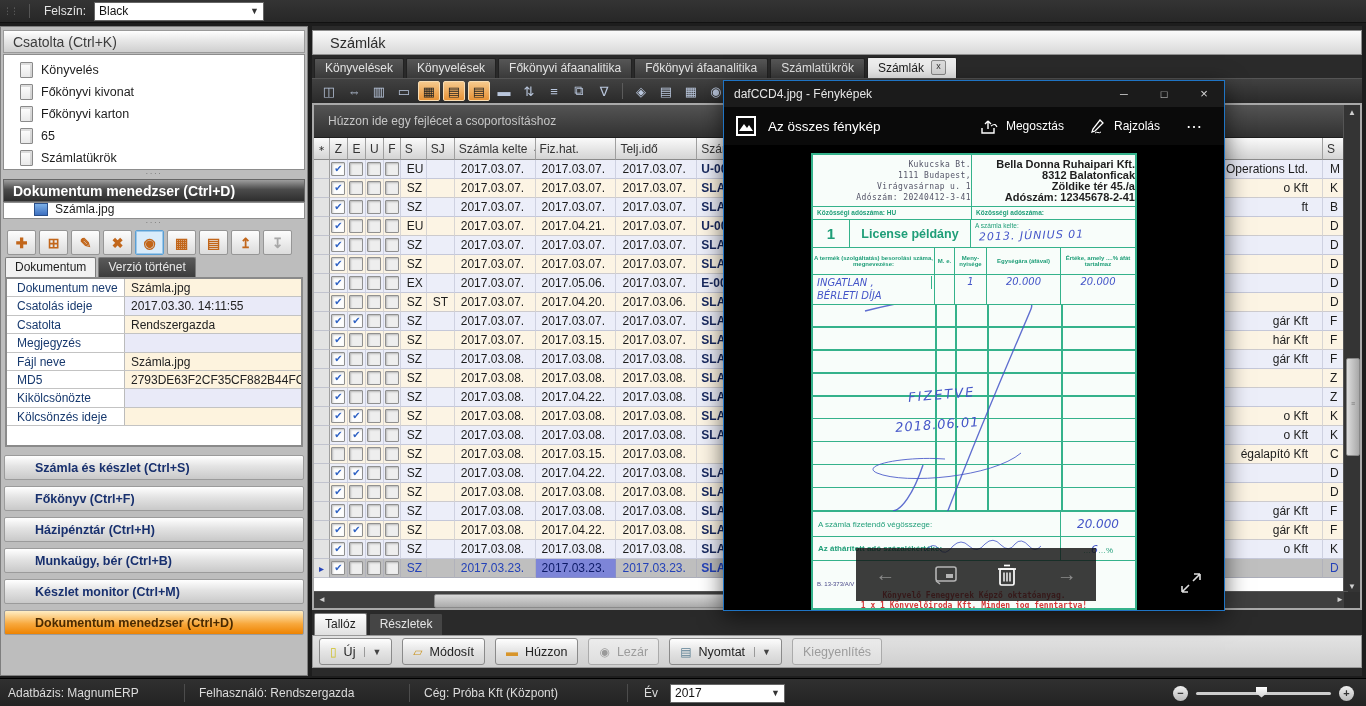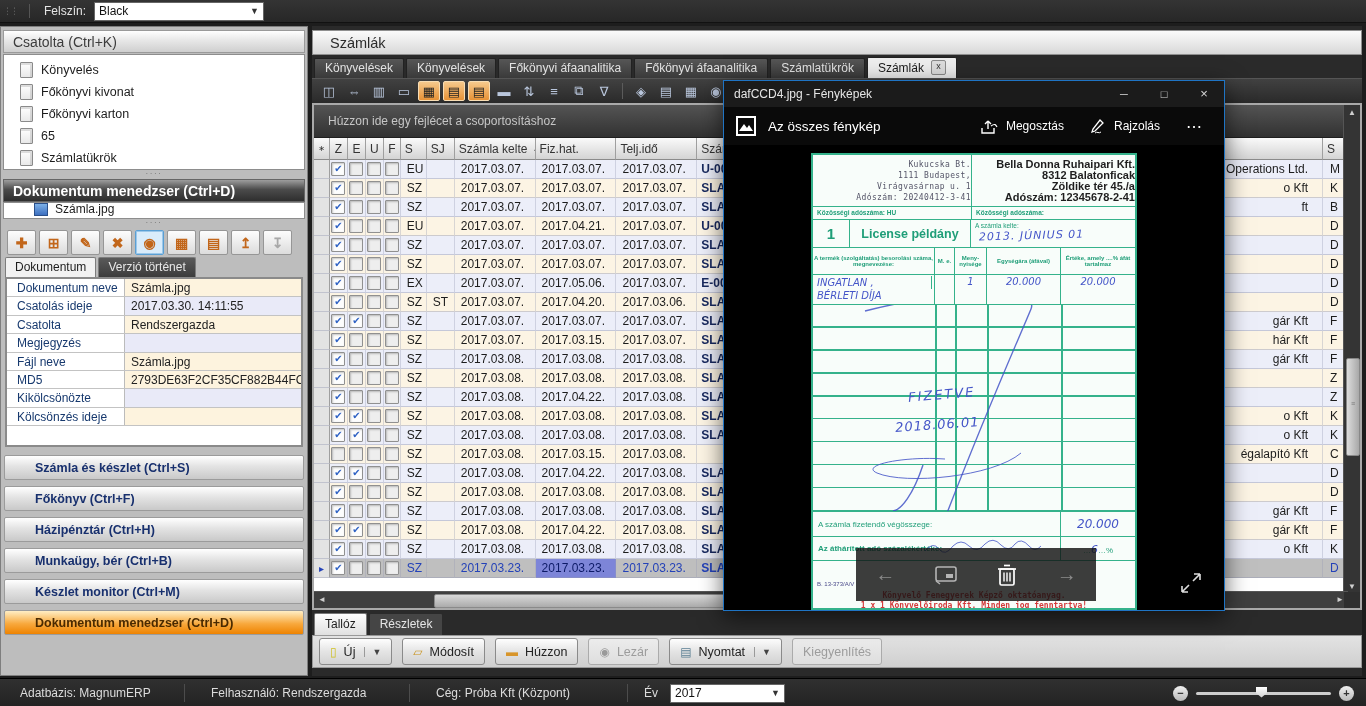--- a/index.html
+++ b/index.html
@@ -146,21 +146,21 @@
   #inv-red{top:436px;text-align:center;color:#d23a3a;font-size:8px;font-weight:bold;line-height:10px;font-family:"DejaVu Sans Mono",monospace;}
   #paid-stamp{position:absolute;left:95px;top:82px;font-size:13px;letter-spacing:2px;transform:rotate(-5deg);}
   #paid-date{position:absolute;left:82px;top:112px;font-size:13px;letter-spacing:1px;transform:rotate(-4deg);}
   
   #pw-overlay{position:absolute;left:132px;top:403px;width:240px;height:53px;background:rgba(18,18,18,.82);display:flex;align-items:center;justify-content:space-around;}
   #pw-overlay .nav{color:#8d8d8d;font-size:20px;}
   #pw-expand{position:absolute;right:22px;bottom:16px;}
 
   
   #statusbar{position:absolute;left:0;top:678px;width:1366px;height:28px;background:linear-gradient(#303030,#222);border-top:1px solid #000;display:flex;align-items:center;color:#dcdcdc;font-size:12px;}
-  #statusbar .st{padding-left:20px;box-sizing:border-box;}
+  #statusbar .st{padding-left:8px;box-sizing:border-box;}
   #statusbar .w1{width:178px;} #statusbar .w2{width:212px;} #statusbar .w3{width:205px;}
   #statusbar .vsep{height:18px;background:#4c4c4c;}
   #statusbar .yl{padding:0 12px 0 10px;}
   #year-select{width:105px;}
   #zoomer{margin-left:auto;display:flex;align-items:center;margin-right:12px;}
   .zbtn{width:15px;height:15px;border-radius:50%;background:linear-gradient(#f0f0f0,#b8b8b8);color:#333;font-size:11px;line-height:14px;text-align:center;font-weight:bold;}
   #ztrack{width:135px;height:3px;background:#cdcdcd;margin:0 8px;position:relative;border-radius:2px;}
   #zthumb{position:absolute;left:60px;top:-5px;width:11px;height:11px;background:linear-gradient(#fff,#cfcfcf);clip-path:polygon(0 0,100% 0,100% 60%,50% 100%,0 60%);}
 </style>
 </head>

